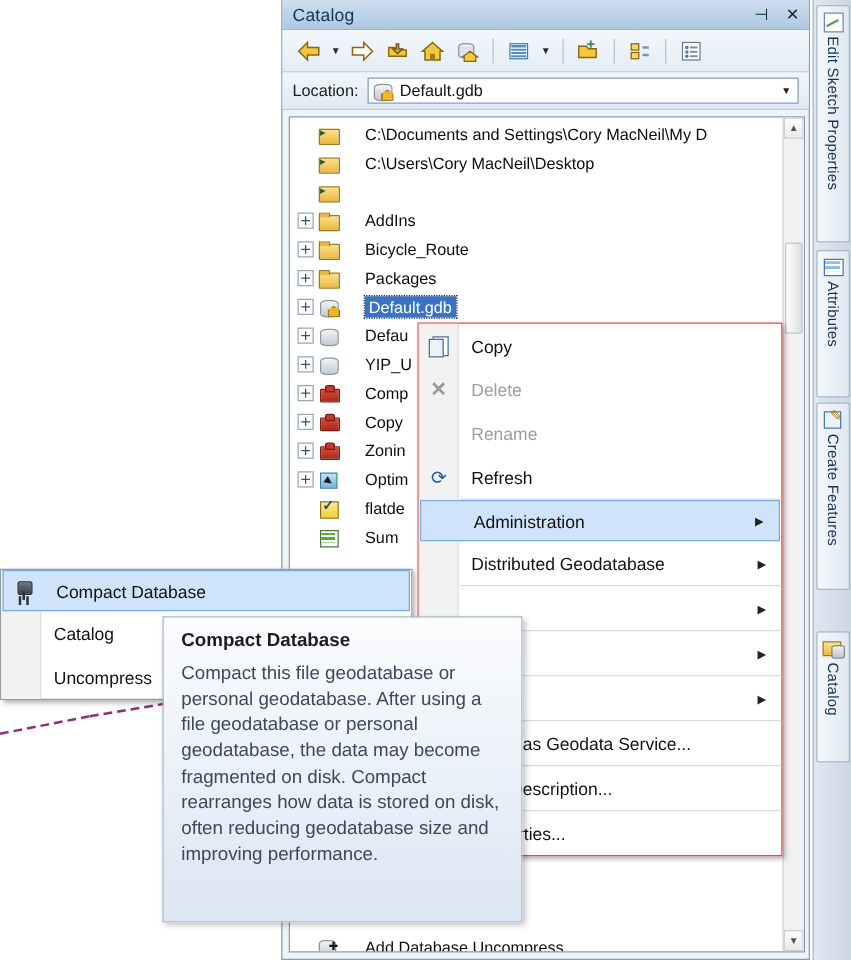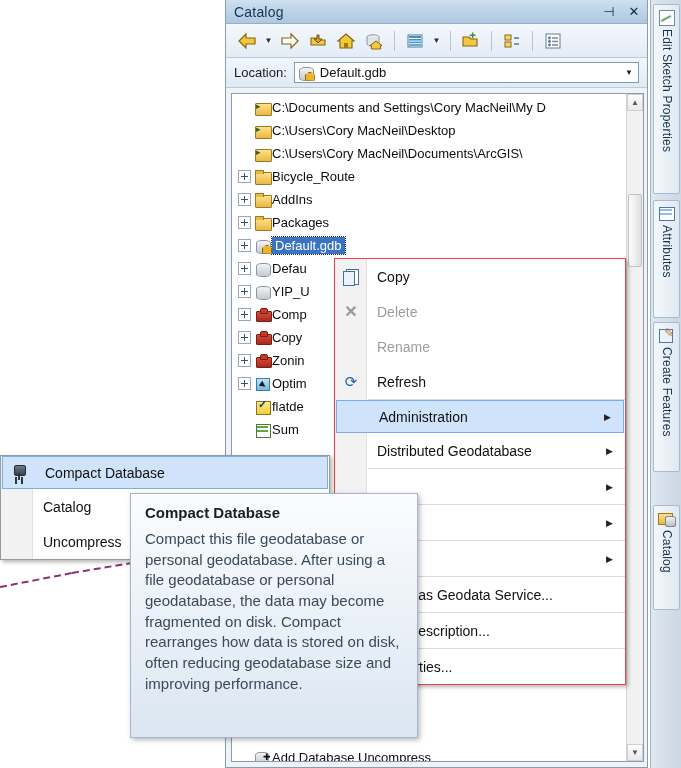--- a/index.html
+++ b/index.html
@@ -61,21 +61,21 @@
   }
   .tree-list { position: absolute; left: 0; top: 2px; right: 17px; }
   .tree-row { height: 23px; display: flex; align-items: center; padding-left: 6px; white-space: nowrap; }
   .exp {
     width: 13px; height: 13px; border: 1px solid #9aa7b4; background: #fff;
     margin-right: 4px; position: relative; flex: 0 0 auto;
   }
   .exp::before { content:''; position:absolute; left:2px; top:5px; width:7px; height:1px; background:#35536e; }
   .exp::after  { content:''; position:absolute; left:5px; top:2px; width:1px; height:7px; background:#35536e; }
   .exp.hidden { visibility: hidden; }
-  .tree-label { font-size: 13px; color: #0d0d0d; margin-left: 0; text-align: right; }
+  .tree-label { font-size: 13px; color: #0d0d0d; margin-left: 20px; text-align: right; }
   .tree-row.selected .tree-label {
     background: #3a73c4; color: #fff; padding: 1px 3px; outline: 1px dotted #16304f; outline-offset: 0px;
   }
   .ic { width: 17px; height: 16px; position: relative; flex: 0 0 auto; }
 
   
   .ic-folder::before {
     content:''; position:absolute; left:0; top:3px; width:15px; height:11px;
     background: linear-gradient(to bottom,#ffe08a,#e8b943); border:1px solid #9e7a1e; border-radius:1px;
   }
@@ -388,33 +388,32 @@
 
         <div class="tree-row">
           <span class="exp hidden"></span>
           <span class="ic ic-folder-conn"></span>
           <span class="tree-label">C:\Users\Cory MacNeil\Desktop</span>
         </div>
 
         <div class="tree-row">
           <span class="exp hidden"></span>
           <span class="ic ic-folder-conn"></span>
-          <span class="tree-label">C:\Users\Cory MacNeil\Documents\ArcGIS\</span>
+        </div>
+
+        <div class="tree-row">
+          <span class="exp"></span>
+          <span class="ic ic-folder"></span>
+          <span class="tree-label">AddIns</span>
         </div>
 
         <div class="tree-row">
           <span class="exp"></span>
           <span class="ic ic-folder"></span>
           <span class="tree-label">Bicycle_Route</span>
-        </div>
-
-        <div class="tree-row">
-          <span class="exp"></span>
-          <span class="ic ic-folder"></span>
-          <span class="tree-label">AddIns</span>
         </div>
 
         <div class="tree-row">
           <span class="exp"></span>
           <span class="ic ic-folder"></span>
           <span class="tree-label">Packages</span>
         </div>
 
         <div class="tree-row selected">
           <span class="exp"></span>

